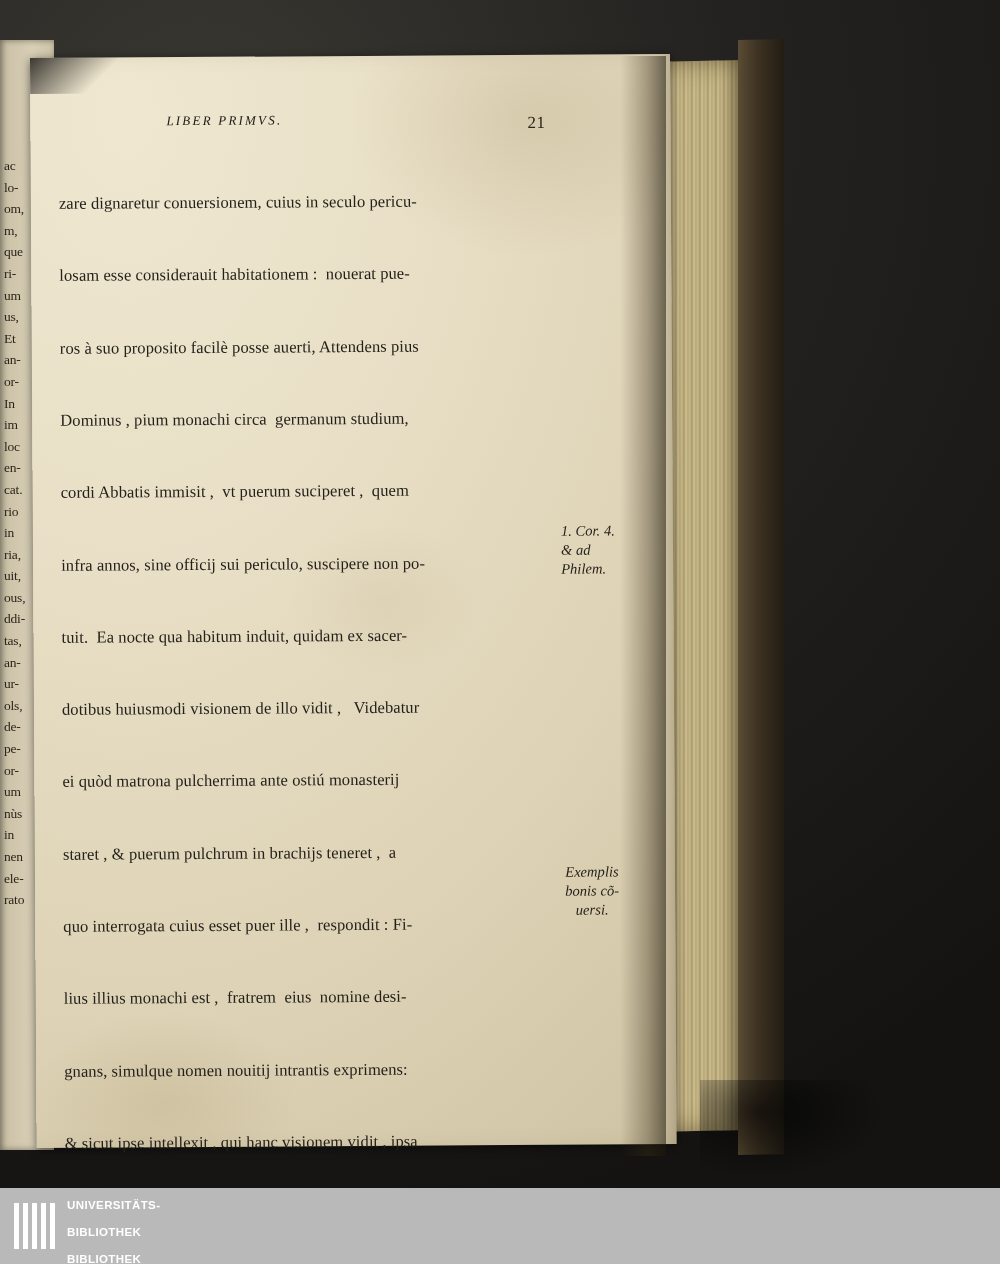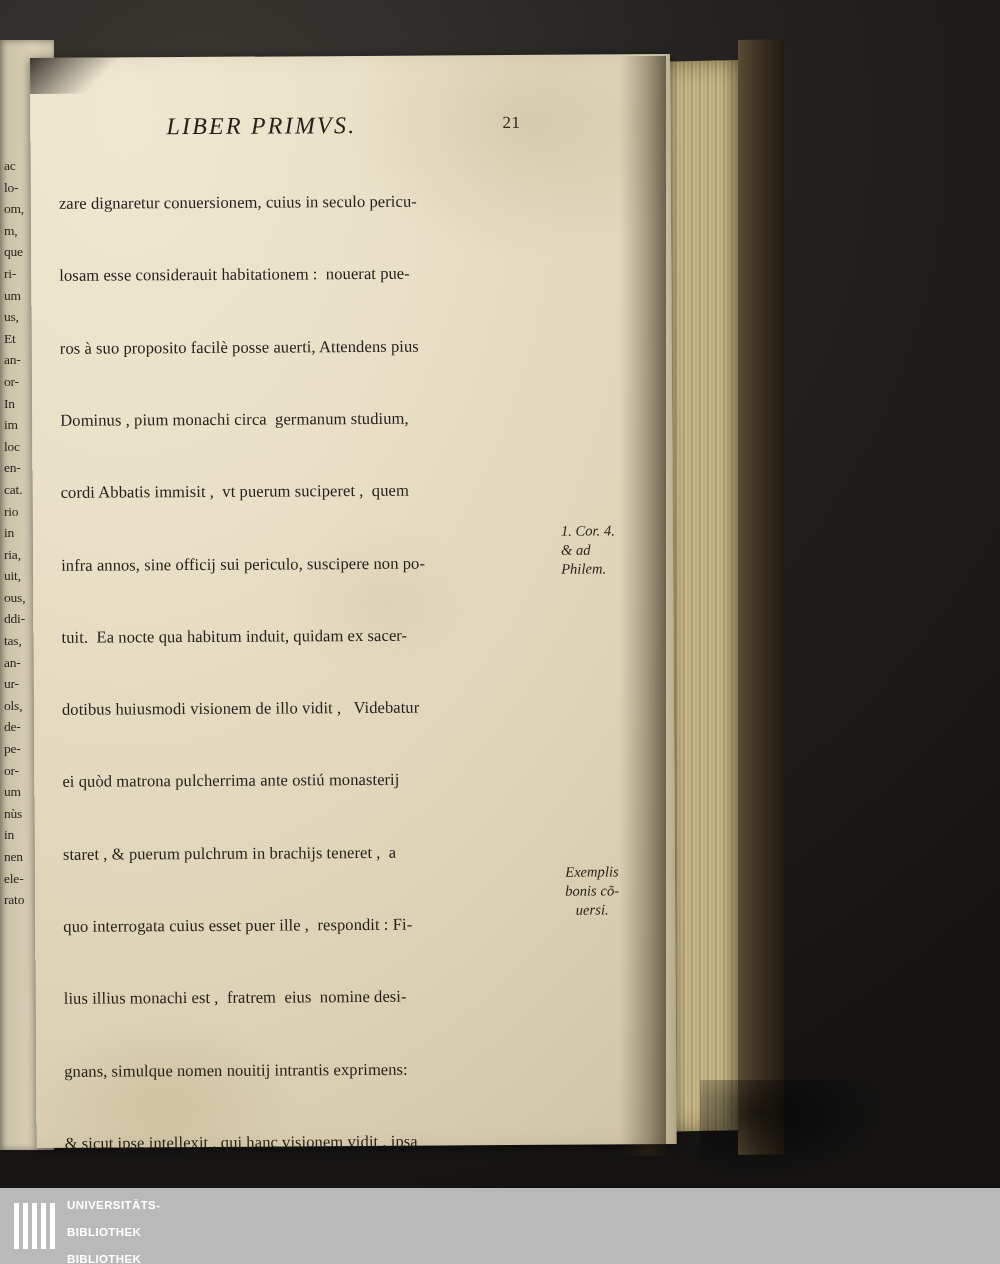--- a/index.html
+++ b/index.html
@@ -100,29 +100,29 @@
   
   .running-head {
     position: relative;
     height: 26px;
     margin-bottom: 4px;
   }
   .head-title {
     position: absolute;
     left: 108px;
     top: 0;
-    font-size: 24px;
+    font-size: 13px;
     letter-spacing: 2.2px;
     font-style: italic;
     color: #24201a;
     font-family: "Liberation Serif", serif;
   }
   .head-folio {
     position: absolute;
-    left: 444px;
+    left: 469px;
     top: 2px;
     font-size: 17px;
     color: #2a241c;
     letter-spacing: 0.5px;
   }
 
   
   .textblock {
     width: 470px;
     font-size: 16.6px;

